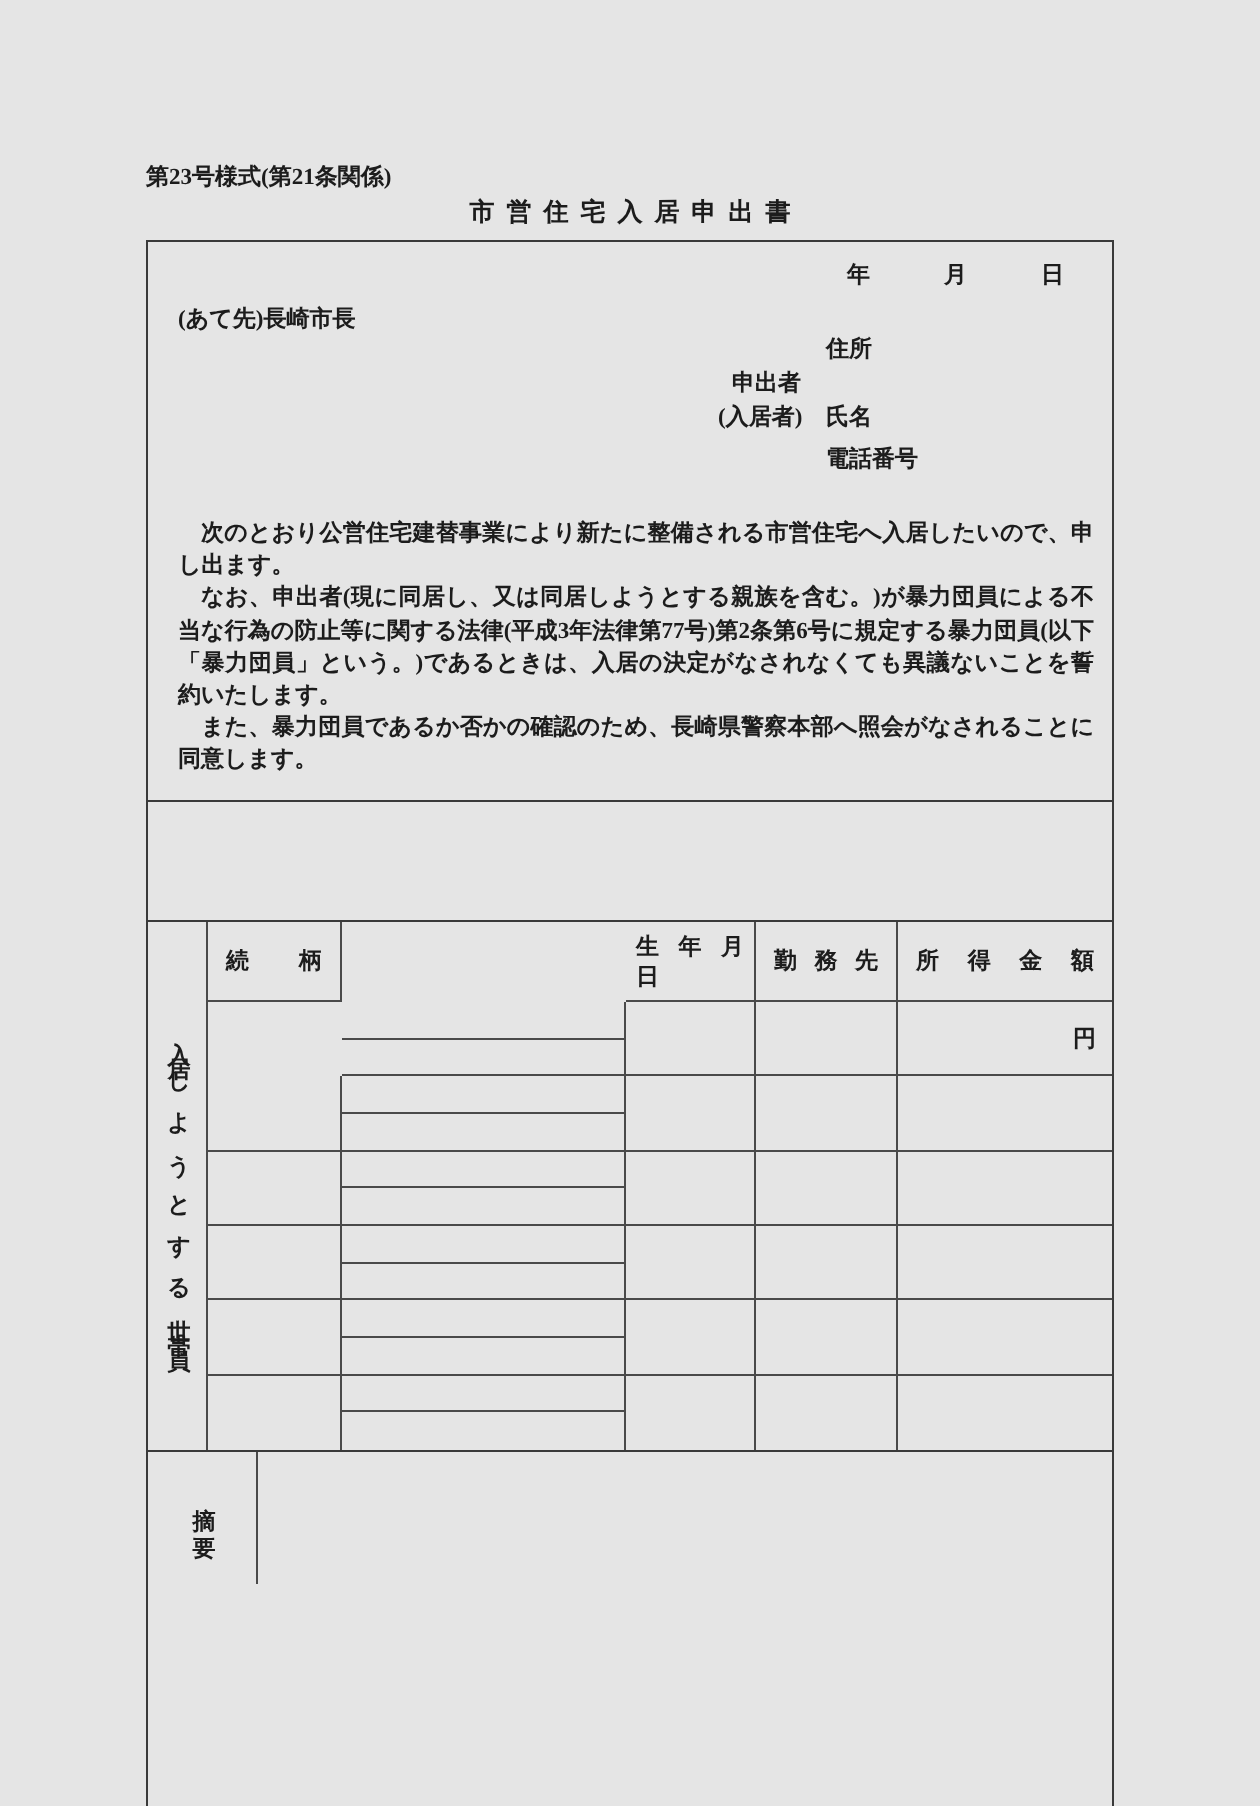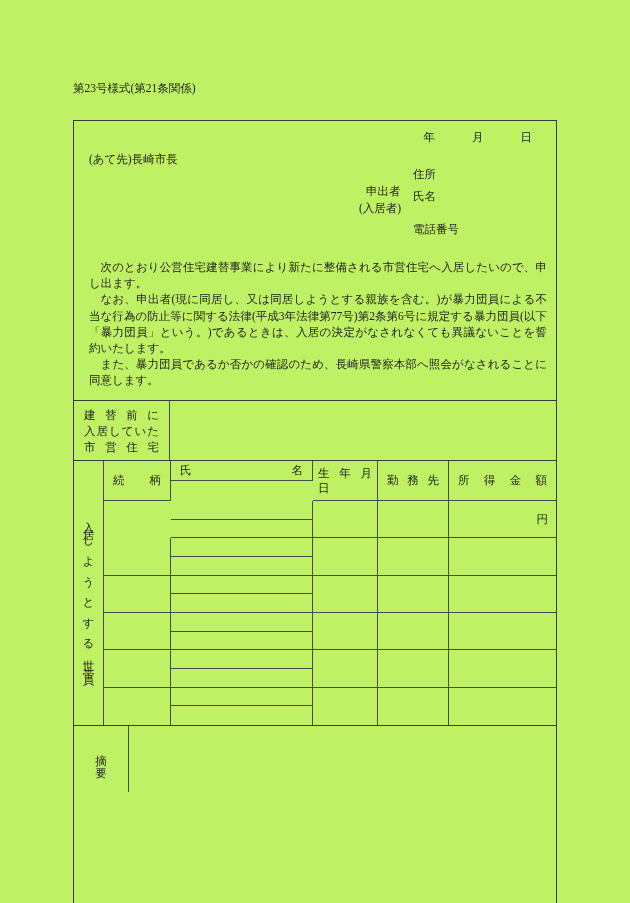--- a/index.html
+++ b/index.html
@@ -5,21 +5,21 @@
   * { margin:0; padding:0; box-sizing:border-box; }
   html,body { background:#ffffff; }
   body {
     width:630px; height:903px;
     font-family:"Liberation Serif","DejavU Serif",serif;
     font-family:"Liberation Serif","DejaVu Serif",serif;
     color:#1c1c1c;
     position:relative;
     -webkit-font-smoothing:antialiased;
   }
-  .page { position:absolute; inset:0; background:#bef264; }
+  .page { position:absolute; inset:0; background:#e5e5e5;font-weight:bold; }
 
   .form-no {
     position:absolute; left:73px; top:81px;
     font-size:11.5px; white-space:nowrap;
   }
   .form-title {
     position:absolute; left:0; top:98px; width:630px;
     text-align:center; font-size:12.5px; letter-spacing:6px; text-indent:6px;
     white-space:nowrap;
   }
@@ -35,21 +35,21 @@
     position:relative; height:280px;
     border-bottom:1px solid #3a3a3a;
     font-size:11.5px;
   }
   .date-line { position:absolute; top:9px; right:24px; white-space:nowrap; }
   .date-line span + span { margin-left:37px; }
   .addressee { position:absolute; top:31px; left:15px; }
   .fld-address  { position:absolute; top:46px;  left:339px; }
   .lbl-applicant{ position:absolute; top:63px;  left:292px; }
   .lbl-resident { position:absolute; top:80px;  left:285px; }
-  .fld-name     { position:absolute; top:68px;  left:339px; }
+  .fld-name     { position:absolute; top:80px;  left:339px; }
   .fld-phone    { position:absolute; top:101px; left:339px; }
   .paragraphs {
     position:absolute; top:138px; left:15px; width:458px;
     text-align:justify; line-height:16.2px; font-size:11.5px;
   }
   .paragraphs p { text-indent:1em; }
 
   
   .sec-rebuild {
     display:flex; height:60px;
@@ -103,20 +103,21 @@
   }
   .remarks-label .v-text { letter-spacing:14px; }
   .remarks-value { flex:1; }
 </style>
 </head>
 <body>
 
 <div class="page">
 
   <div class="form-no">第23号様式(第21条関係)</div>
+  <div class="form-title">市営住宅入居申出書</div>
 
   <div class="form-box">
 
     <div class="sec-header">
       <div class="date-line">
         <span>年</span><span>月</span><span>日</span>
       </div>
       <div class="addressee">(あて先)長崎市長</div>
       <div class="fld-address">住所</div>
       <div class="lbl-applicant">申出者</div>
@@ -124,39 +125,31 @@
       <div class="fld-name">氏名</div>
       <div class="fld-phone">電話番号</div>
       <div class="paragraphs">
         <p>次のとおり公営住宅建替事業により新たに整備される市営住宅へ入居したいので、申し出ます。</p>
         <p>なお、申出者(現に同居し、又は同居しようとする親族を含む。)が暴力団員による不当な行為の防止等に関する法律(平成3年法律第77号)第2条第6号に規定する暴力団員(以下「暴力団員」という。)であるときは、入居の決定がなされなくても異議ないことを誓約いたします。</p>
         <p>また、暴力団員であるか否かの確認のため、長崎県警察本部へ照会がなされることに同意します。</p>
       </div>
     </div>
 
     <div class="sec-rebuild">
-      <div class="rebuild-label">
-        <div>建 替 前 に</div>
-        <div>入居していた</div>
-        <div>市 営 住 宅</div>
-      </div>
       <div class="rebuild-value"></div>
     </div>
 
     <div class="sec-table">
 
       <div class="v-label-cell">
         <span class="v-text">入居しようとする世帯員</span>
       </div>
 
       <div class="cell" style="grid-area:1/2/3/3;">
           <span class="fill">続 柄</span>
-        </div>
-      <div class="cell" style="grid-area:1/3/2/4;">
-          <span class="fill">氏 名</span>
         </div>
       <div class="cell" style="grid-area:1/4/3/5;">
           <span class="fill tight">生 年 月 日</span>
         </div>
       <div class="cell" style="grid-area:1/5/3/6;align-items:center;">
           <span class="fill">勤 務 先</span>
         </div>
       <div class="cell nr" style="grid-area:1/6/3/7;">
           <span class="fill">所 得 金 額</span>
         </div>

